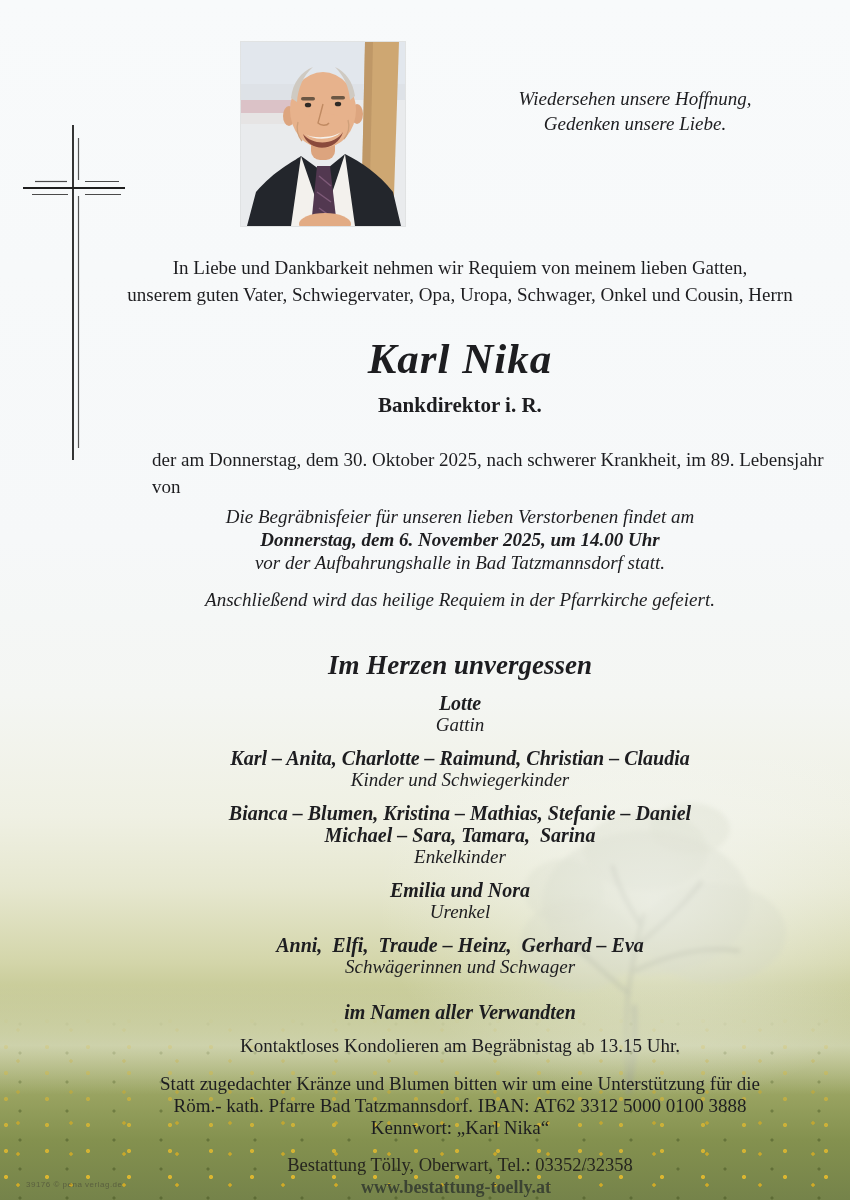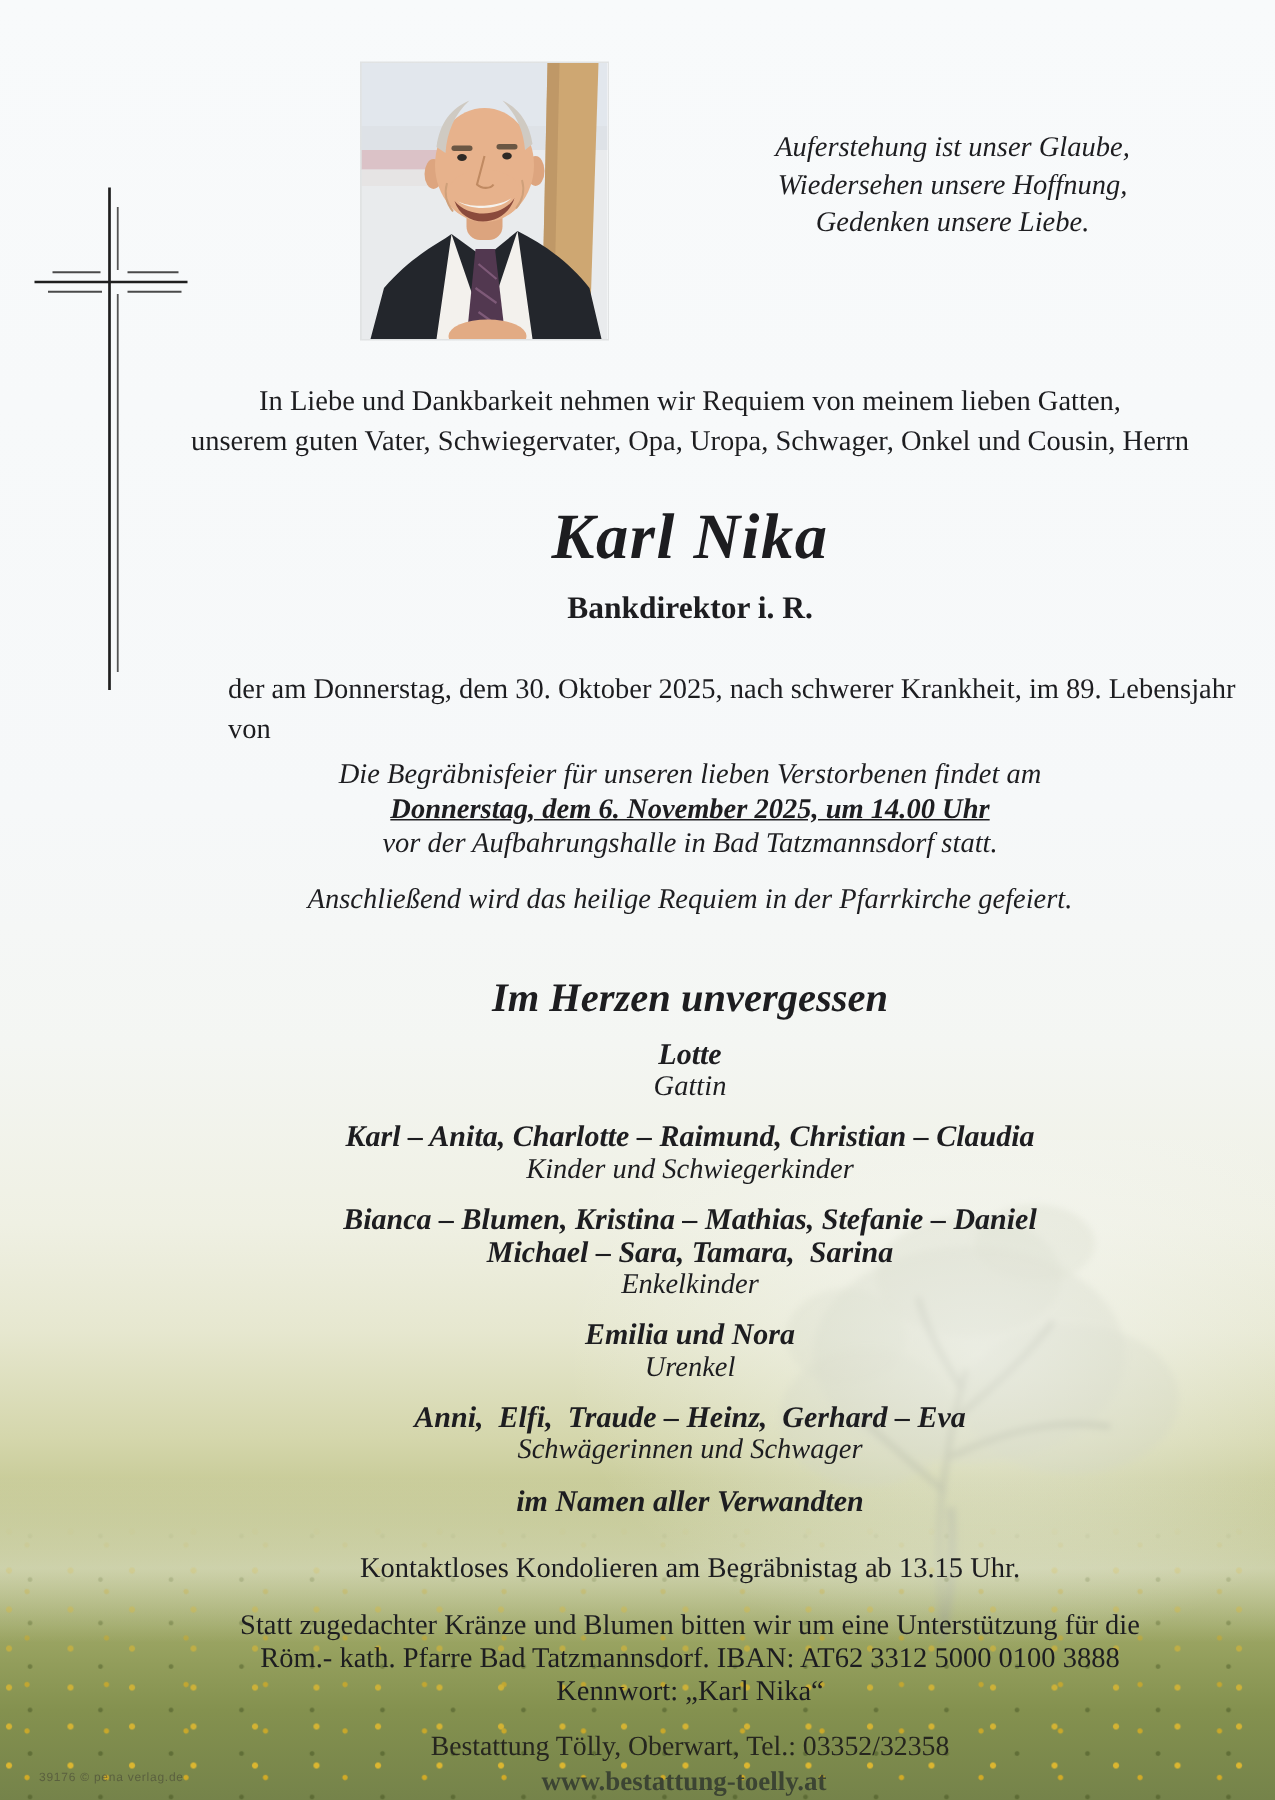--- a/index.html
+++ b/index.html
@@ -53,27 +53,27 @@
   .photo{left:241px;top:42px;width:164px;height:184px;box-shadow:0 0 0 1px rgba(120,120,120,.18);}
   .cross{left:15px;top:110px;width:120px;height:355px;}
 
   
   .verse{left:440px;top:86px;width:390px;font-style:italic;font-size:19px;line-height:25px;}
   .intro{left:110px;top:254px;width:700px;font-size:19px;line-height:27px;}
   .name{left:110px;top:334px;width:700px;font-size:43px;font-weight:700;font-style:italic;letter-spacing:1px;}
   .title{left:110px;top:393px;width:700px;font-size:21px;font-weight:700;}
   .death-notice{left:152px;top:446px;width:680px;font-size:19px;line-height:27px;text-align:left;}
   .funeral{left:110px;top:505px;width:700px;font-size:19px;line-height:23px;font-style:italic;}
-  .funeral .bold{font-weight:700;text-decoration:underline;}
+  .funeral .bold{font-weight:700;}
   .requiem{left:110px;top:589px;width:700px;font-size:19px;font-style:italic;}
   .remembrance{left:110px;top:654px;width:700px;font-style:italic;font-size:19px;line-height:22px;}
   .remembrance .heading{font-weight:700;font-size:27px;margin-bottom:16px;}
   .remembrance .entry{margin-top:11px;}
   .remembrance .names{font-weight:700;font-size:20px;}
-  .remembrance .closing{font-weight:700;font-size:20px;margin-top:12px;}
+  .remembrance .closing{font-weight:700;font-size:20px;margin-top:23px;}
   .condolence{left:110px;top:1035px;width:700px;font-size:19px;text-align:center;}
   .donation{left:110px;top:1073px;width:700px;font-size:19px;line-height:22px;}
   .footer-line{left:110px;top:1155px;width:700px;font-size:18.5px;color:#26261f;}
   .website{left:106px;top:1177px;width:700px;font-size:18px;font-weight:700;color:#3c4433;}
   .print-code{left:26px;top:1180px;font-family:"Liberation Sans","DejaVu Sans",sans-serif;font-size:8px;color:rgba(70,70,55,.6);letter-spacing:.5px;}
 </style>
 </head>
 <body>
 
 <div class="page">
@@ -139,21 +139,20 @@
     <ellipse cx="97" cy="62" rx="3.2" ry="2.3" fill="#2e2a26"></ellipse>
     <path d="M82,62 C80,70 78,77 77,81 C80,84 86,84 88,81" stroke="#c08a62" stroke-width="1.4" fill="none"></path>
     <path d="M62,92 C72,104 94,103 102,90 C96,110 68,111 62,92 Z" fill="#8a4a3c"></path>
     <path d="M64,92 C73,99 93,98 100,90 C92,96 72,97 64,92 Z" fill="#f6f3ee"></path>
     <path d="M57,80 C55,87 57,94 61,99" stroke="#cfa07a" stroke-width="1.3" fill="none"></path>
     <path d="M107,78 C109,85 107,92 103,97" stroke="#cfa07a" stroke-width="1.3" fill="none"></path>
     <ellipse cx="84" cy="182" rx="26" ry="11" fill="#e2ab84"></ellipse>
   </svg>
 
   <div class="abs verse center">
-    <div>Auferstehung ist unser Glaube,</div>
     <div>Wiedersehen unsere Hoffnung,</div>
     <div>Gedenken unsere Liebe.</div>
   </div>
 
   <div class="abs intro center">
     <div>In Liebe und Dankbarkeit nehmen wir Requiem von meinem lieben Gatten,</div>
     <div>unserem guten Vater, Schwiegervater, Opa, Uropa, Schwager, Onkel und Cousin, Herrn</div>
   </div>
 
   <div class="abs name center">Karl Nika</div>

